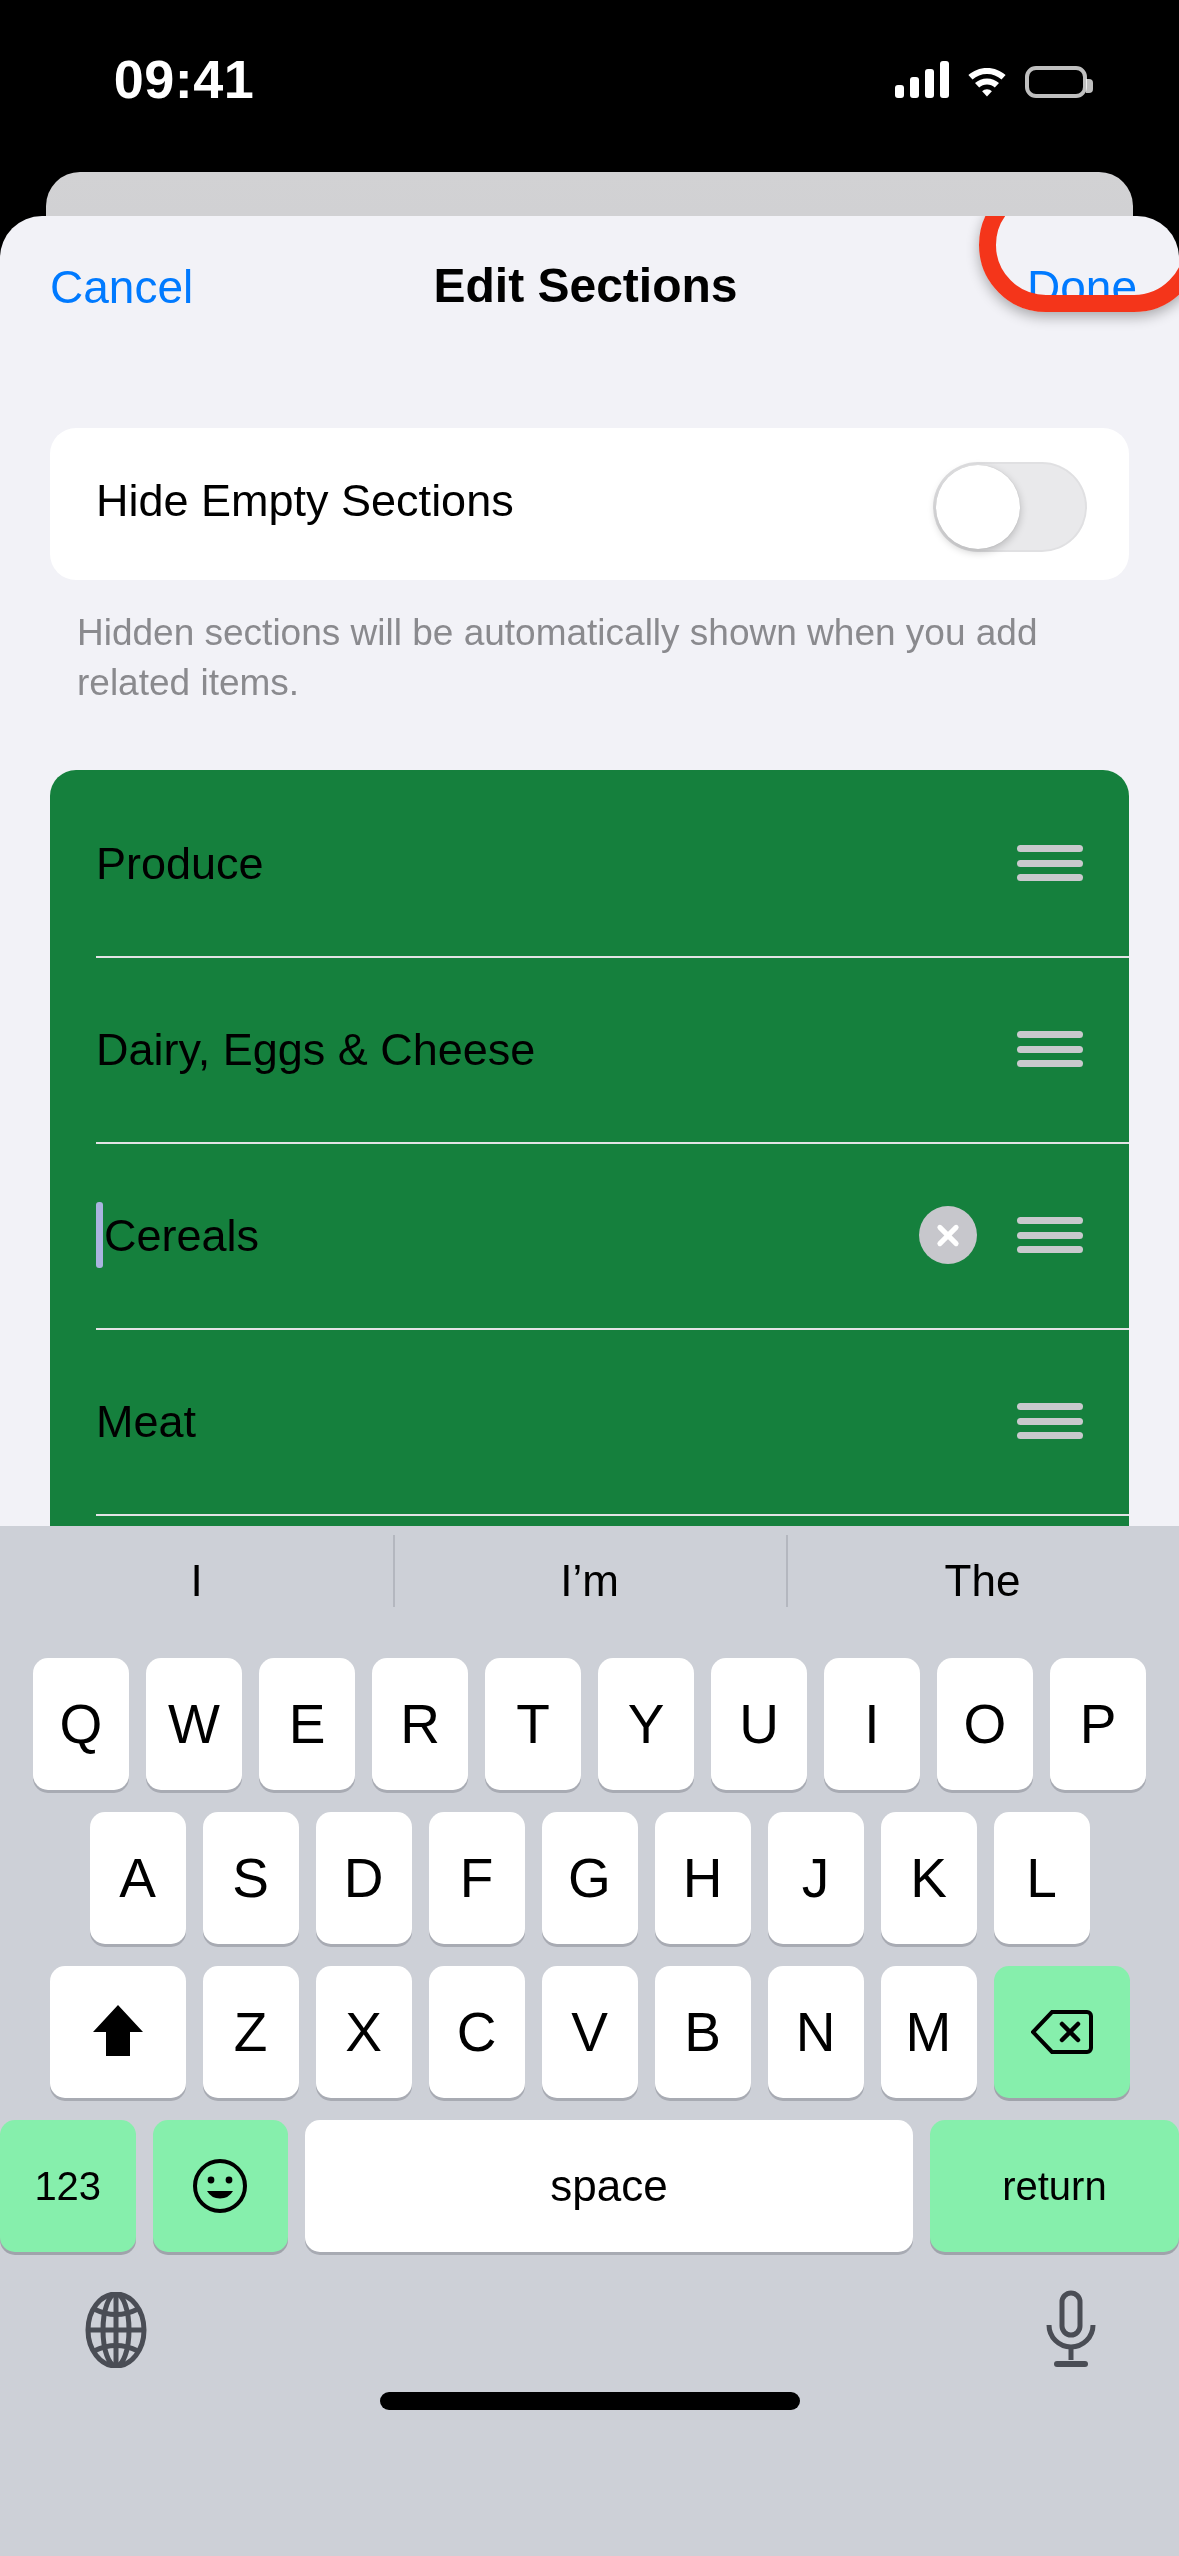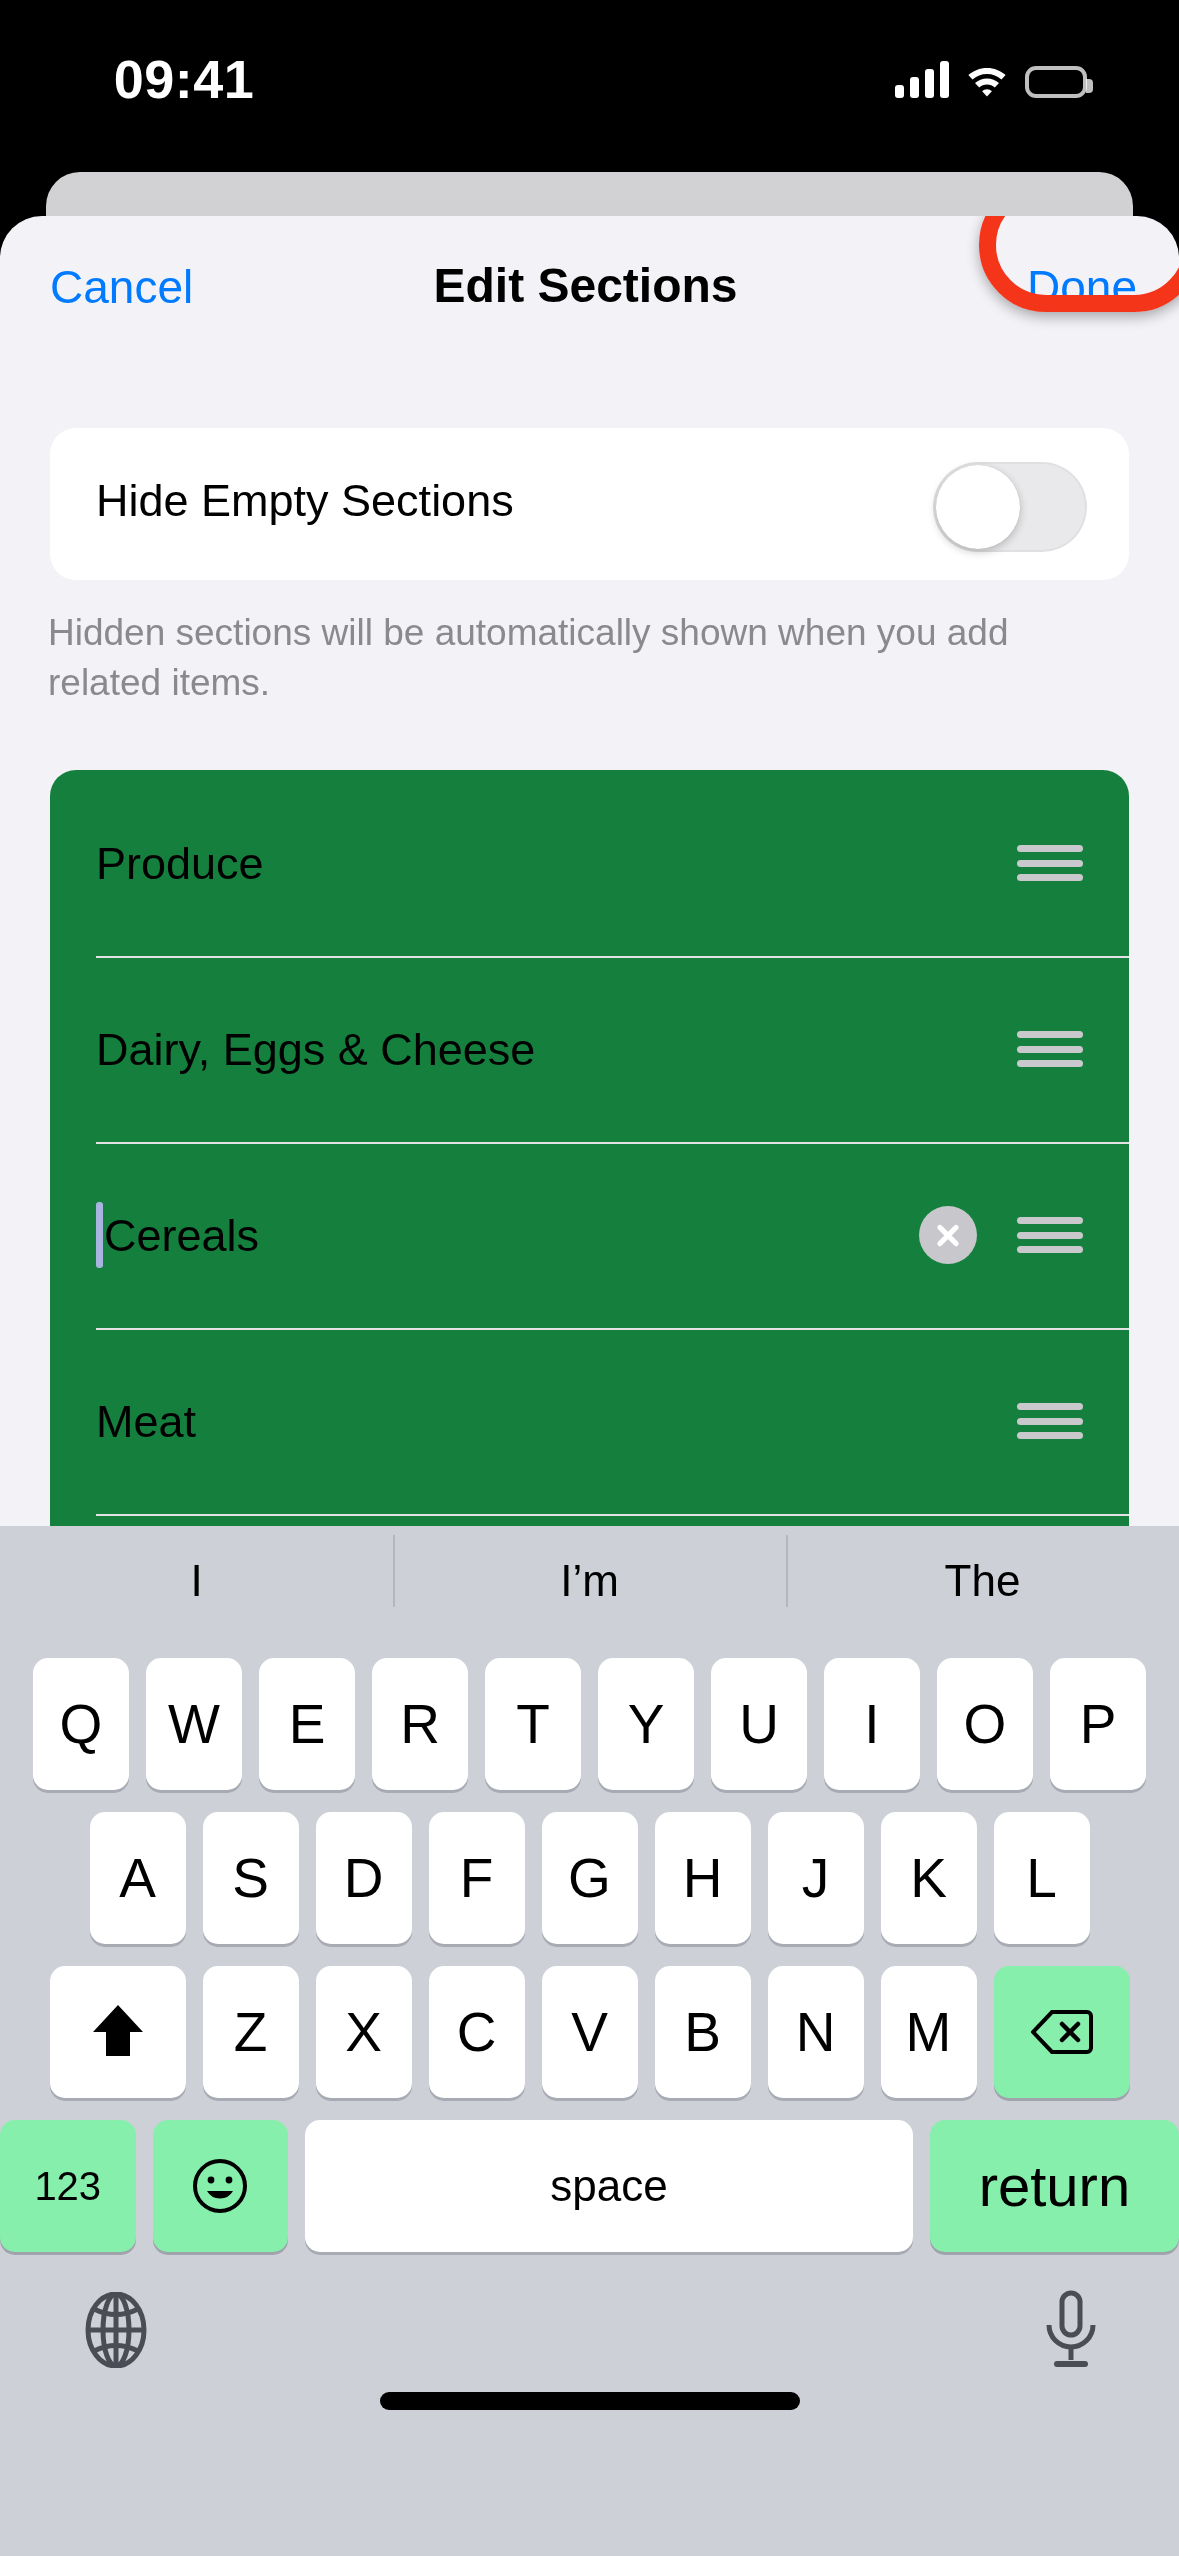--- a/index.html
+++ b/index.html
@@ -75,21 +75,21 @@
     position:absolute; right:42px; top:34px; width:154px; height:90px;
     background:#e9e9eb; border-radius:45px;
     box-shadow: inset 0 0 0 2px rgba(0,0,0,.035);
   }
   .switch .knob{
     position:absolute; left:3px; top:3px; width:84px; height:84px;
     background:#fff; border-radius:50%;
     box-shadow:0 3px 9px rgba(0,0,0,.22), 0 0 1px rgba(0,0,0,.15);
   }
   .footnote{
-    margin:28px 62px 0 48px; font-size:37px; line-height:50px; color:#8a8a8e;
+    margin:28px 62px 0 77px; font-size:37px; line-height:50px; color:#8a8a8e;
   }
 
   
   .list-card{ margin-top:62px; border-radius:26px; overflow:hidden; }
   .row{ position:relative; height:186px; background:#15803d; }
   .row + .row .sep{
     position:absolute; left:46px; right:0; top:0; height:2px; background:#e3e3e6;
   }
   .row-label{
     position:absolute; left:46px; top:50%; transform:translateY(-50%);
@@ -136,21 +136,21 @@
   .key{
     width:96px; height:132px; background:#fff; border-radius:15px;
     display:flex; align-items:center; justify-content:center;
     font-size:55px; color:#000; line-height:1;
     box-shadow:0 3px 0 rgba(138,141,150,.55);
   }
   .key.dark{ background:#86efac; box-shadow:0 3px 0 rgba(130,133,142,.6); }
   .key.wide{ width:136px; }
   .key.space{ width:610px; font-size:44px; }
   .key.fn{ width:136px; font-size:40px; }
-  .key.ret{ width:250px; font-size:58px; }
+  .key.ret{ width:250px; font-size:40px; }
   .krow.r3{ gap:17px; }
   .krow.r4{ margin-top:22px; gap:17px; }
   .bottombar{ position:relative; height:170px; margin-top:18px; }
   .globe{ position:absolute; left:78px; top:22px; width:76px; height:76px; }
   .mic{ position:absolute; right:78px; top:20px; width:60px; height:82px; }
   .home-ind{
     position:absolute; left:50%; transform:translateX(-50%); bottom:30px;
     width:420px; height:18px; background:#000; border-radius:10px;
   }
 </style>

